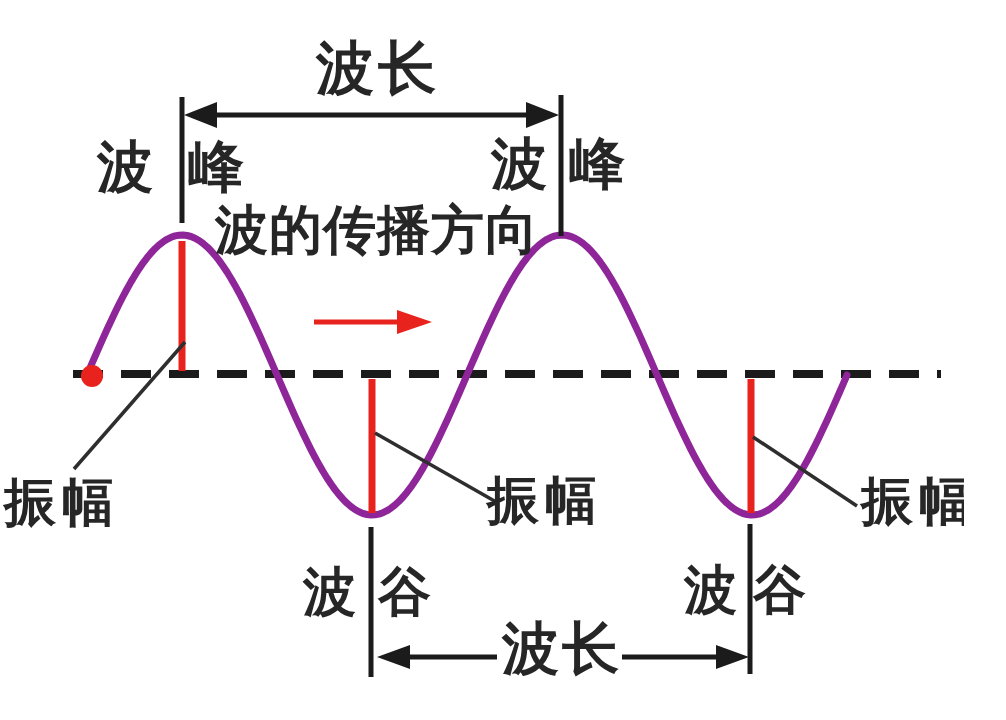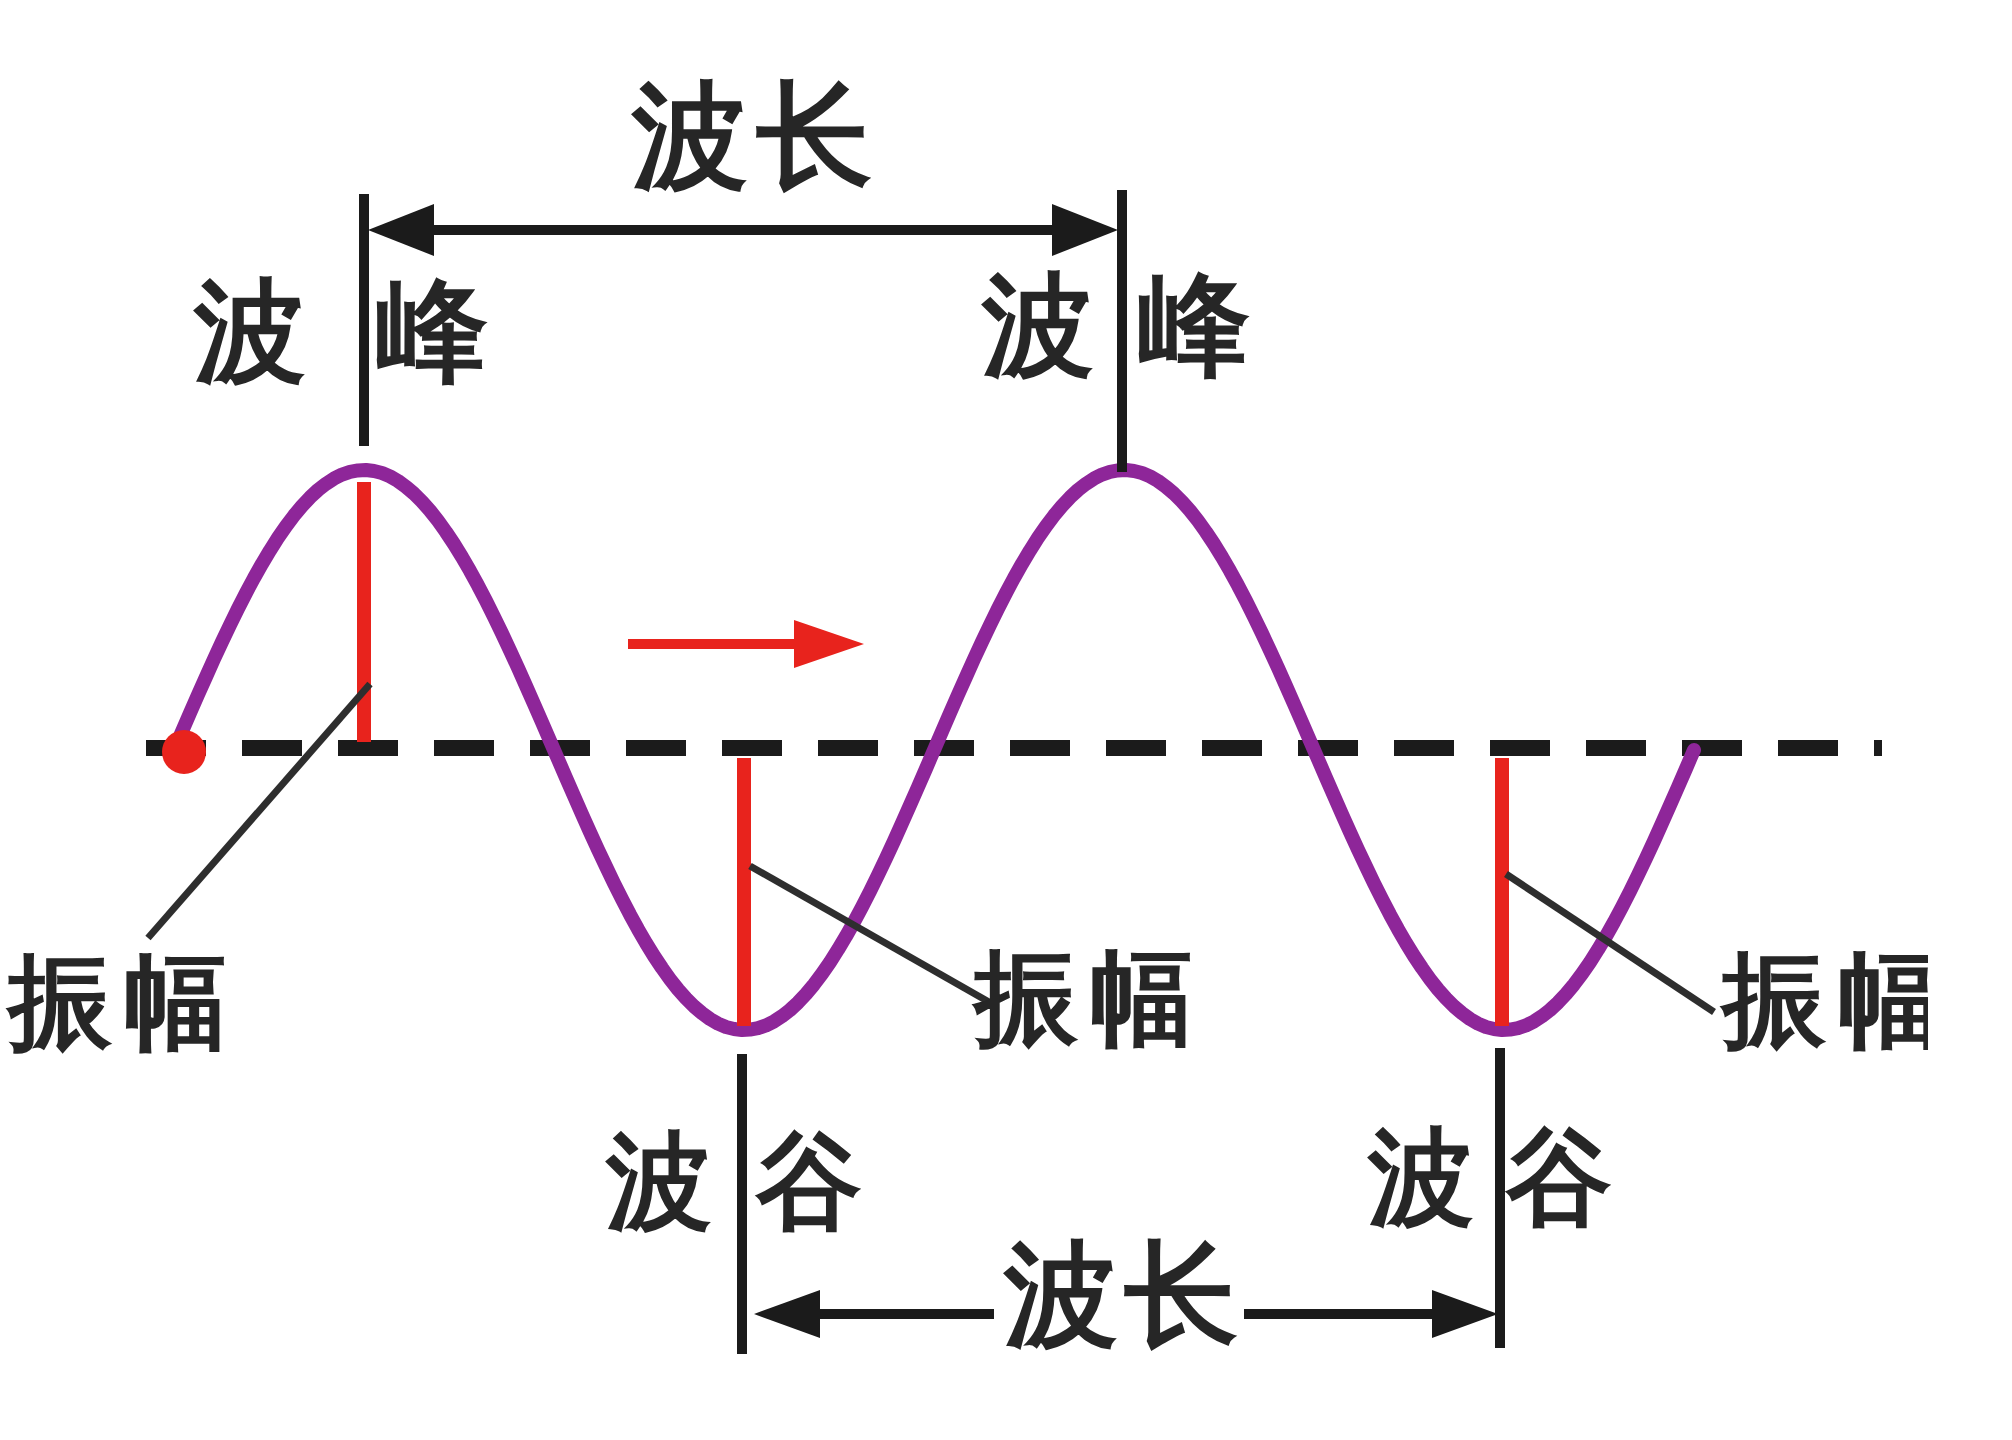--- a/index.html
+++ b/index.html
@@ -98,20 +98,21 @@
   </svg>
 
   <div class="lbl lbl-wavelength-top">波长</div>
 
   <div class="lbl lbl-crest1-left">波</div>
   <div class="lbl lbl-crest1-right">峰</div>
 
   <div class="lbl lbl-crest2-left">波</div>
   <div class="lbl lbl-crest2-right">峰</div>
 
+  <div class="lbl lbl-propagation">波的传播方向</div>
 
   <div class="lbl lbl-amplitude-1">振幅</div>
   <div class="lbl lbl-amplitude-2">振幅</div>
   <div class="lbl lbl-amplitude-3">振幅</div>
 
   <div class="lbl lbl-trough1-left">波</div>
   <div class="lbl lbl-trough1-right">谷</div>
 
   <div class="lbl lbl-trough2-left">波</div>
   <div class="lbl lbl-trough2-right">谷</div>

